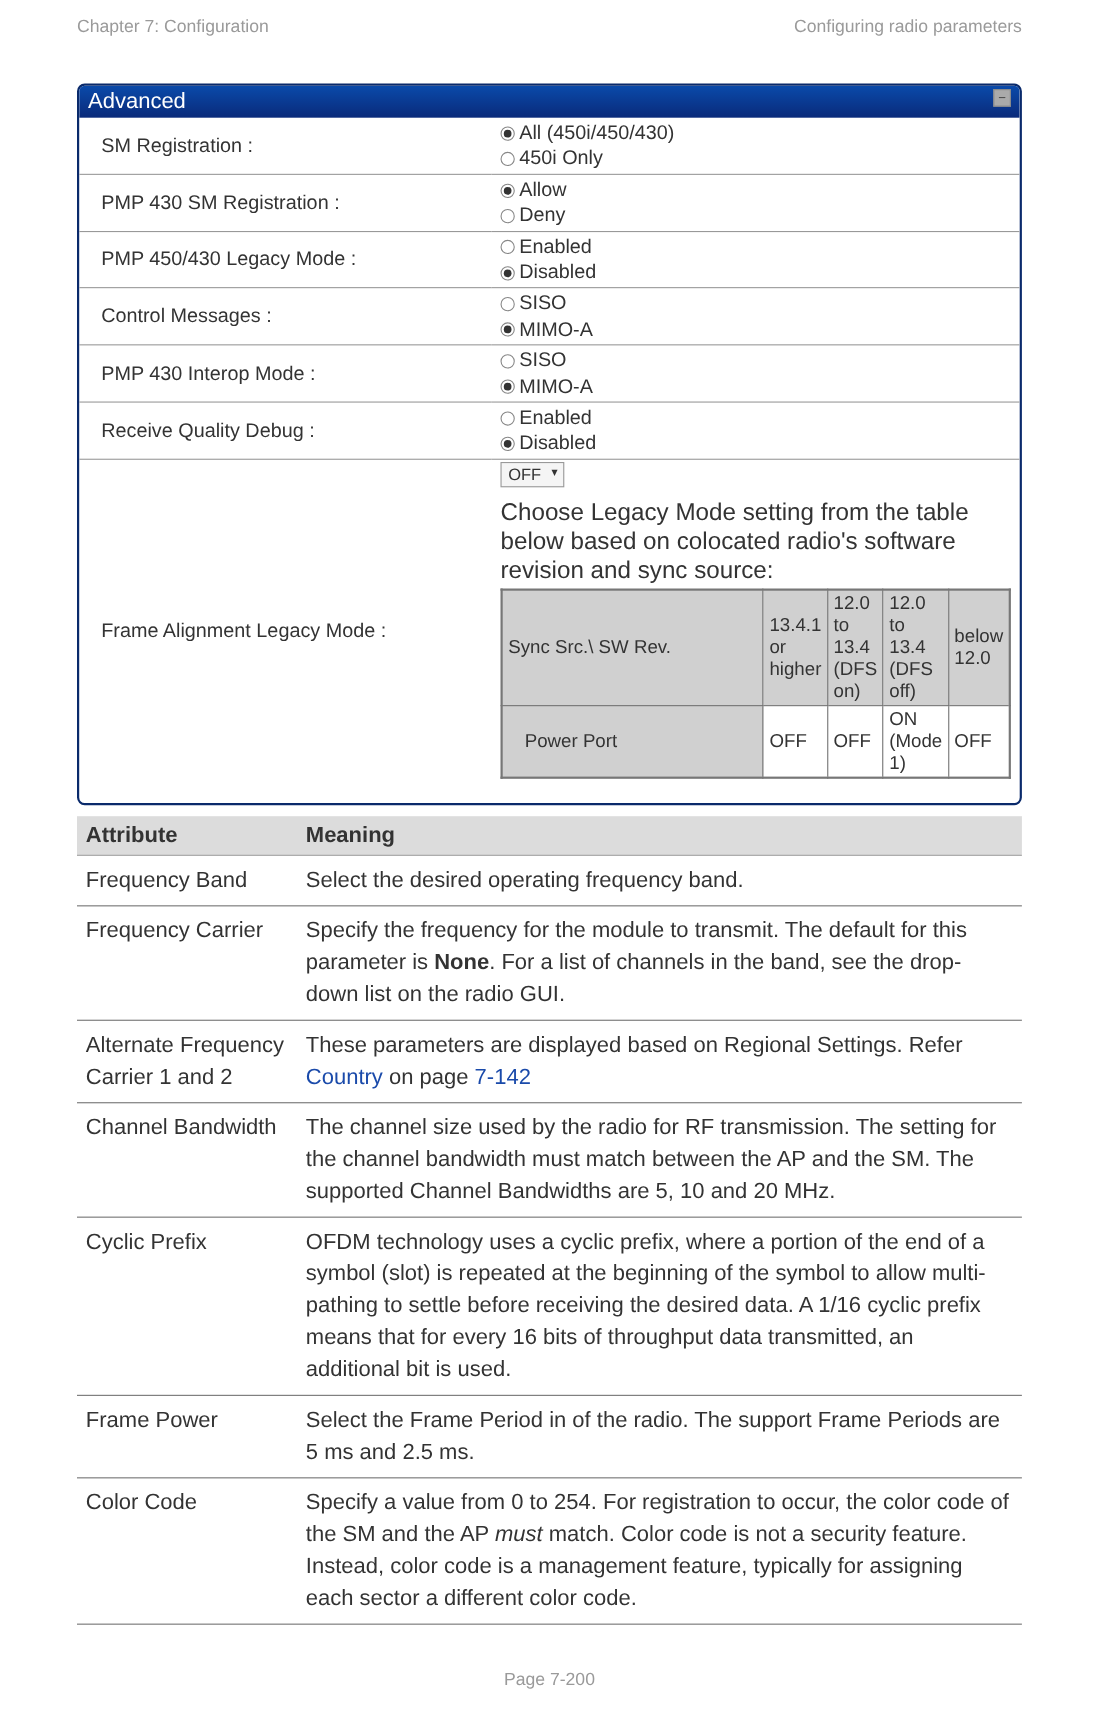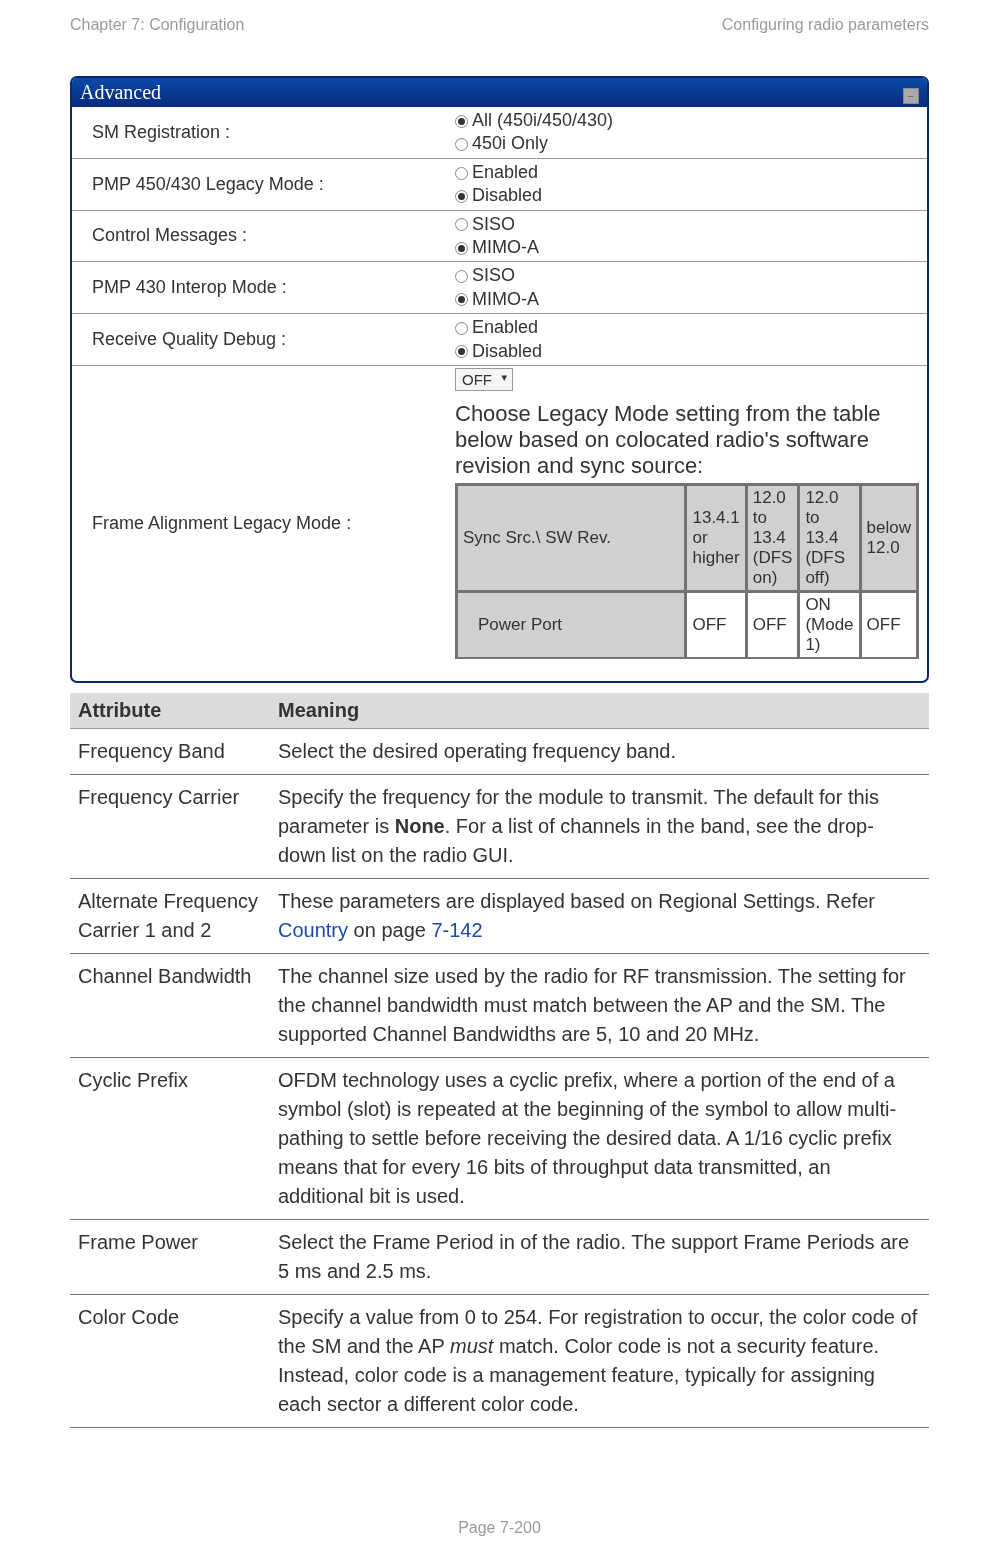--- a/index.html
+++ b/index.html
@@ -26,22 +26,21 @@
       margin-bottom: 10px;
     }
     .panel-header {
       background: #0a3a8a;
       background: linear-gradient(#0a4aaa, #0a2a7a);
       color: #fff;
       font-size: 20px;
       padding: 3px 8px;
       display: flex;
       justify-content: space-between;
-      align-items: flex-end;
-      font-family: Liberation Serif, serif;
+      align-items: flex-start;
     }
     .collapse-icon {
       width: 16px;
       height: 16px;
       background: #aaa;
       border: 1px solid #888;
       display: inline-flex;
       align-items: center;
       justify-content: center;
       font-size: 12px;
@@ -66,21 +65,21 @@
     }
     .radio-visual.checked::after {
       content: ""; position: absolute; width: 7px; height: 7px; background: #333; border-radius: 50%; top: 2px; left: 2px;
     }
     .select-box {
       border: 1px solid #999; padding: 2px 20px 2px 6px; font-size: 15px; display: inline-block; position: relative; background: #f5f5f5;
     }
     .select-box::after { content: "▾"; position: absolute; right: 5px; top: 2px; font-size: 11px; }
     .legacy-help { font-size: 22px; margin: 10px 0 4px 0; }
     .inner-table { border-collapse: collapse; font-size: 17px; width: 100%; border: 2px solid #777; }
-    .inner-table th, .inner-table td { border: 3px solid #737373; padding: 2px 5px; text-align: left; font-weight: normal; }
+    .inner-table th, .inner-table td { border: 1px solid #737373; padding: 2px 5px; text-align: left; font-weight: normal; }
     .inner-table th { background: #d0d0d0; }
     .inner-table .h-row td:first-child { background: #d0d0d0; }
     .attr-table {
       width: 100%; border-collapse: collapse; font-size: 20px;
     }
     .attr-table th {
       background: #dcdcdc; text-align: left; padding: 6px 8px; border-bottom: 1px solid #9a9a9a; font-weight: bold;
     }
     .attr-table td { padding: 8px 8px; border-bottom: 1px solid #737373; vertical-align: top; line-height: 1.45; }
     .attr-table td:first-child { width: 200px; }
@@ -102,20 +101,27 @@
     <span>Advanced</span>
     <span class="collapse-icon">−</span>
   </div>
   <table class="settings-table">
     <tbody>
         <tr>
       <td>SM Registration :</td>
       <td>
         <span class="radio-opt"><span class="radio-visual checked"></span><span>All (450i/450/430)</span></span>
         <span class="radio-opt"><span class="radio-visual"></span><span>450i Only</span></span>
+      </td>
+    </tr>
+    <tr>
+      <td>PMP 430 SM Registration :</td>
+      <td>
+        <span class="radio-opt"><span class="radio-visual checked"></span><span>Allow</span></span>
+        <span class="radio-opt"><span class="radio-visual"></span><span>Deny</span></span>
       </td>
     </tr>
     <tr>
       <td>PMP 450/430 Legacy Mode :</td>
       <td>
         <span class="radio-opt"><span class="radio-visual"></span><span>Enabled</span></span>
         <span class="radio-opt"><span class="radio-visual checked"></span><span>Disabled</span></span>
       </td>
     </tr>
     <tr>

